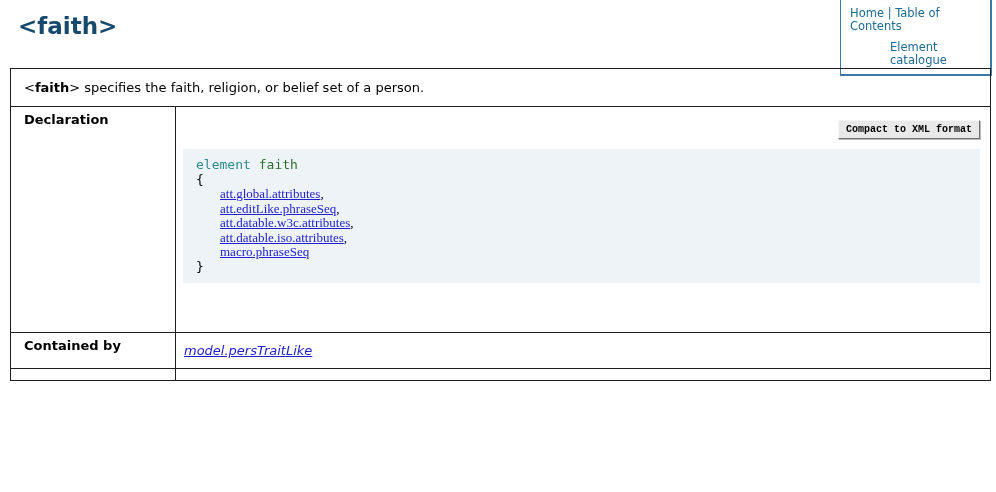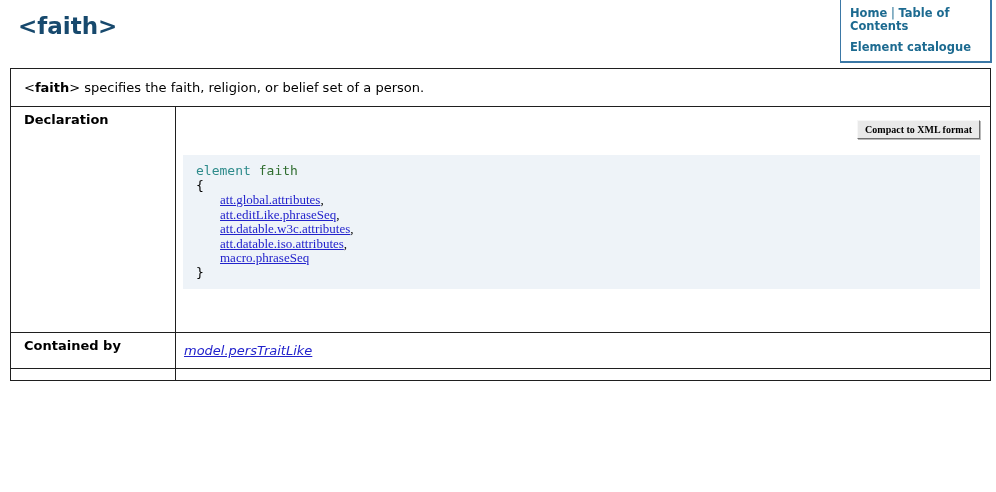--- a/index.html
+++ b/index.html
@@ -20,22 +20,22 @@
   }
   .navbox {
     position: absolute; left: 840px; top: -2px; width: 152px;
     border: 1px solid var(--nav-border, #3b78a6);
     border-right-width: 2px; border-bottom-width: 2px;
     padding: 8px 8px 7px 9px;
     font-size: 11.5px; line-height: 13px;
     color: var(--nav-text, #1c6a90);
     background: #fff;
   }
-  .navbox .nav-line2 { margin-top: 8px; }
-  .navbox a { color: inherit; text-decoration: none; cursor: pointer; font-weight: bold; }
+  .navbox .nav-line2 { margin-top: 8px; margin-left: 40px; }
+  .navbox a { color: inherit; text-decoration: none; cursor: pointer; }
 
   
   table.spec {
     position: absolute; left: 10px; top: 68px; width: 981px;
     border-collapse: collapse; table-layout: fixed;
   }
   table.spec td { border: 1px solid var(--table-border, #1f1f1f); overflow: hidden; }
   col.c1 { width: 165px; }
 
   tr.r-desc    { height: 38px; }
@@ -56,33 +56,33 @@
   td.ex-cell    { vertical-align: top; padding: 18px 10px 0 7px; }
 
   .gi { font-weight: bold; }
   a.lnk { color: var(--link, #2222cc); text-decoration: underline; cursor: pointer; }
   a.lnk.italic { font-style: italic; }
 
   
   .btn-row { text-align: right; height: 19px; }
   button.xml-btn {
     height: 19px; padding: 0 7px;
-    font-family: Liberation Serif, serif; font-size: 10px; font-weight: bold;
+    font-family: Liberation Mono, monospace; font-size: 10px; font-weight: bold;
     color: #000; background: #e9e9e9;
     border-top: 1px solid #f7f7f7; border-left: 1px solid #f7f7f7;
     border-right: 1px solid #707070; border-bottom: 1px solid #707070;
     box-shadow: 1px 1px 0 #b9b9b9;
     cursor: pointer;
   }
   .code-block {
     background: var(--code-bg, #eef3f8);
     font-family: "DejaVu Sans Mono", "Liberation Mono", monospace;
     font-size: 13px; line-height: 14.5px;
     padding: 9px 24px 9px 13px;
-    margin-top: 16px;
+    margin-top: 10px;
   }
   .code-block .line { white-space: pre; }
   .code-block .line.ind { padding-left: 24px; font-family: Liberation Serif, serif; }
   .kw  { color: var(--code-keyword, #2e8b8b); margin-right: 8px; }
   .el  { color: var(--code-element, #306e30); }
   a.code-link { color: var(--link, #2222cc); text-decoration: underline; cursor: pointer; }
 
   
   .code-block.example { padding: 16px 8px 15px 13px; line-height: 18px; margin-top: 0; }
   .xb   { font-weight: bold; color: #000; }

